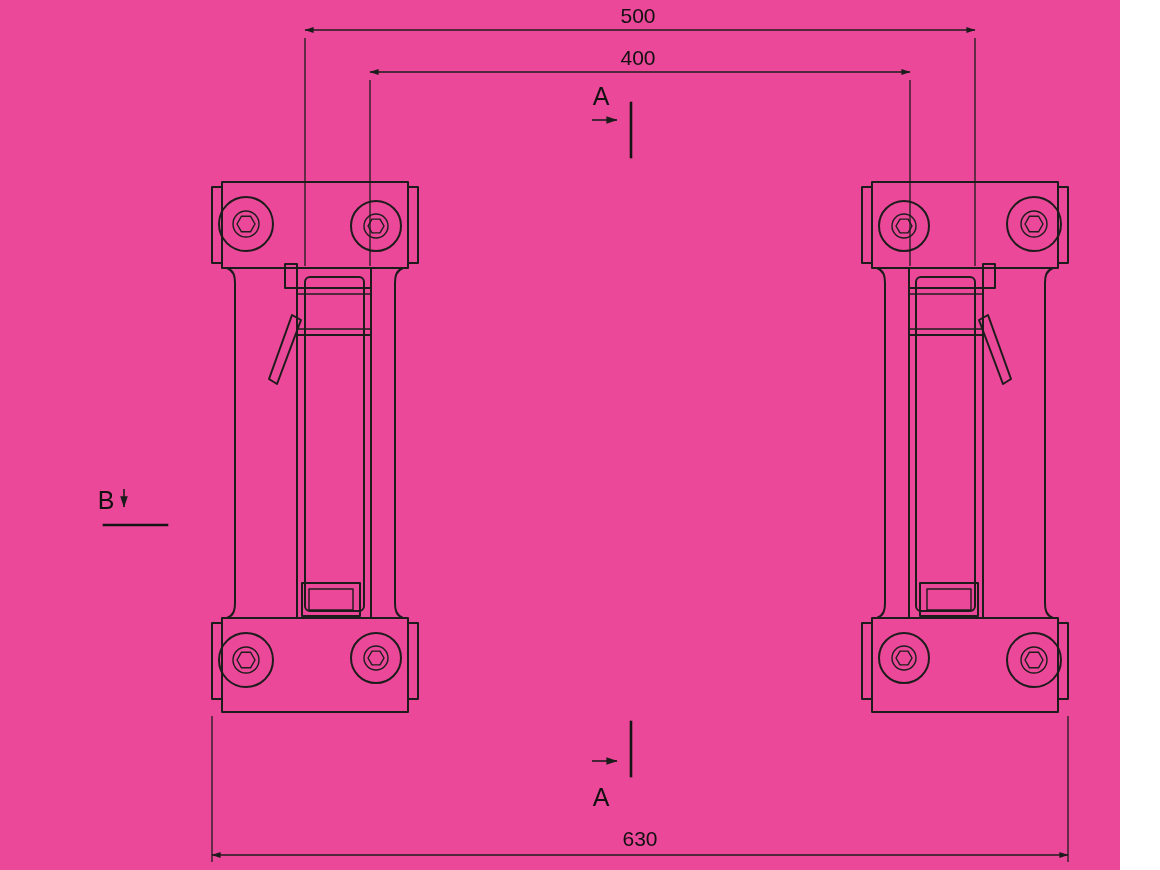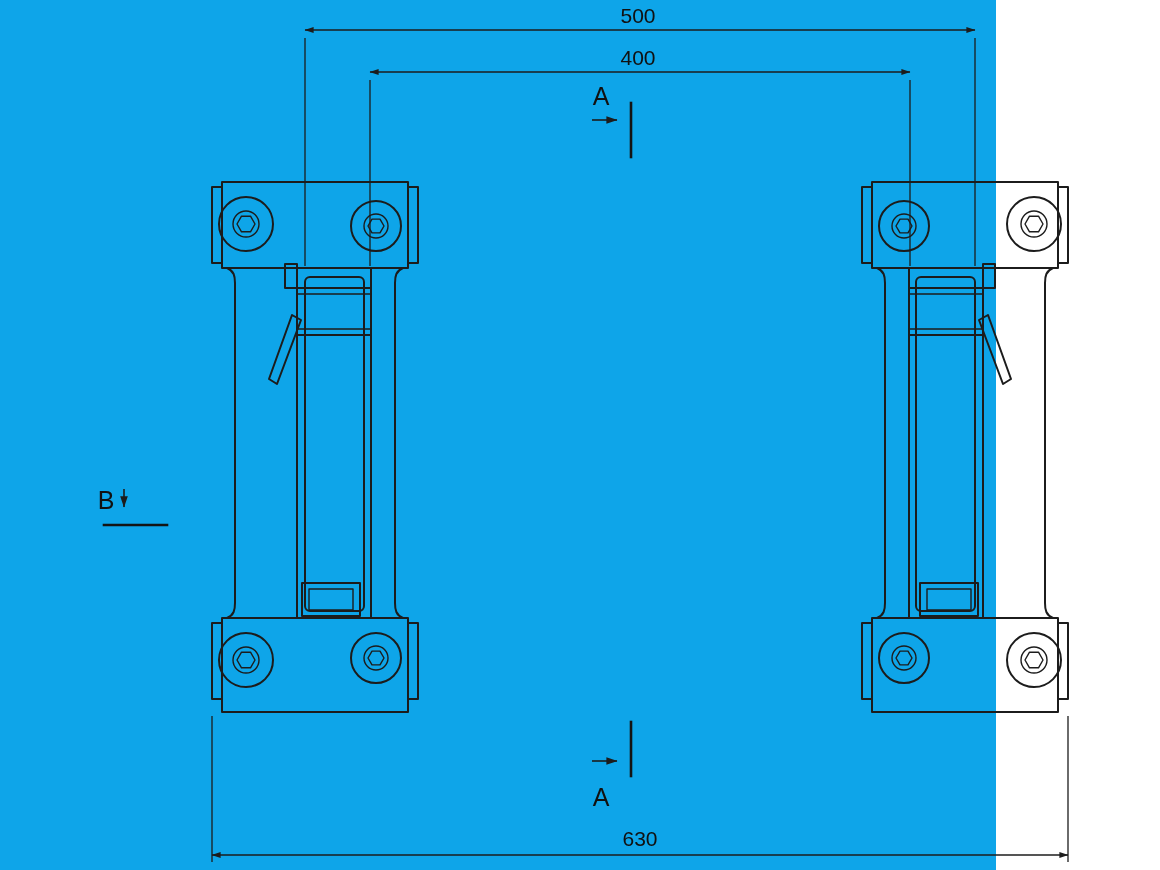--- a/index.html
+++ b/index.html
@@ -6,23 +6,23 @@
     margin: 0;
     padding: 0;
     background: #ffffff;
     width: 1160px;
     height: 870px;
     overflow: hidden;
     font-family: "Liberation Sans", sans-serif;
   }
   .canvas-wrap {
     position: relative;
-    width: 996px;
+    width: 1120px;
     height: 870px;
-    background: #0ea5e9;
+    background: #ec4899;
   }
   svg { display: block; }
 
   
   .part line, .part path, .part rect, .part circle, .part polygon {
     stroke: #1c1c1c;
     fill: none;
     stroke-width: 2;
     stroke-linejoin: round;
     stroke-linecap: round;

